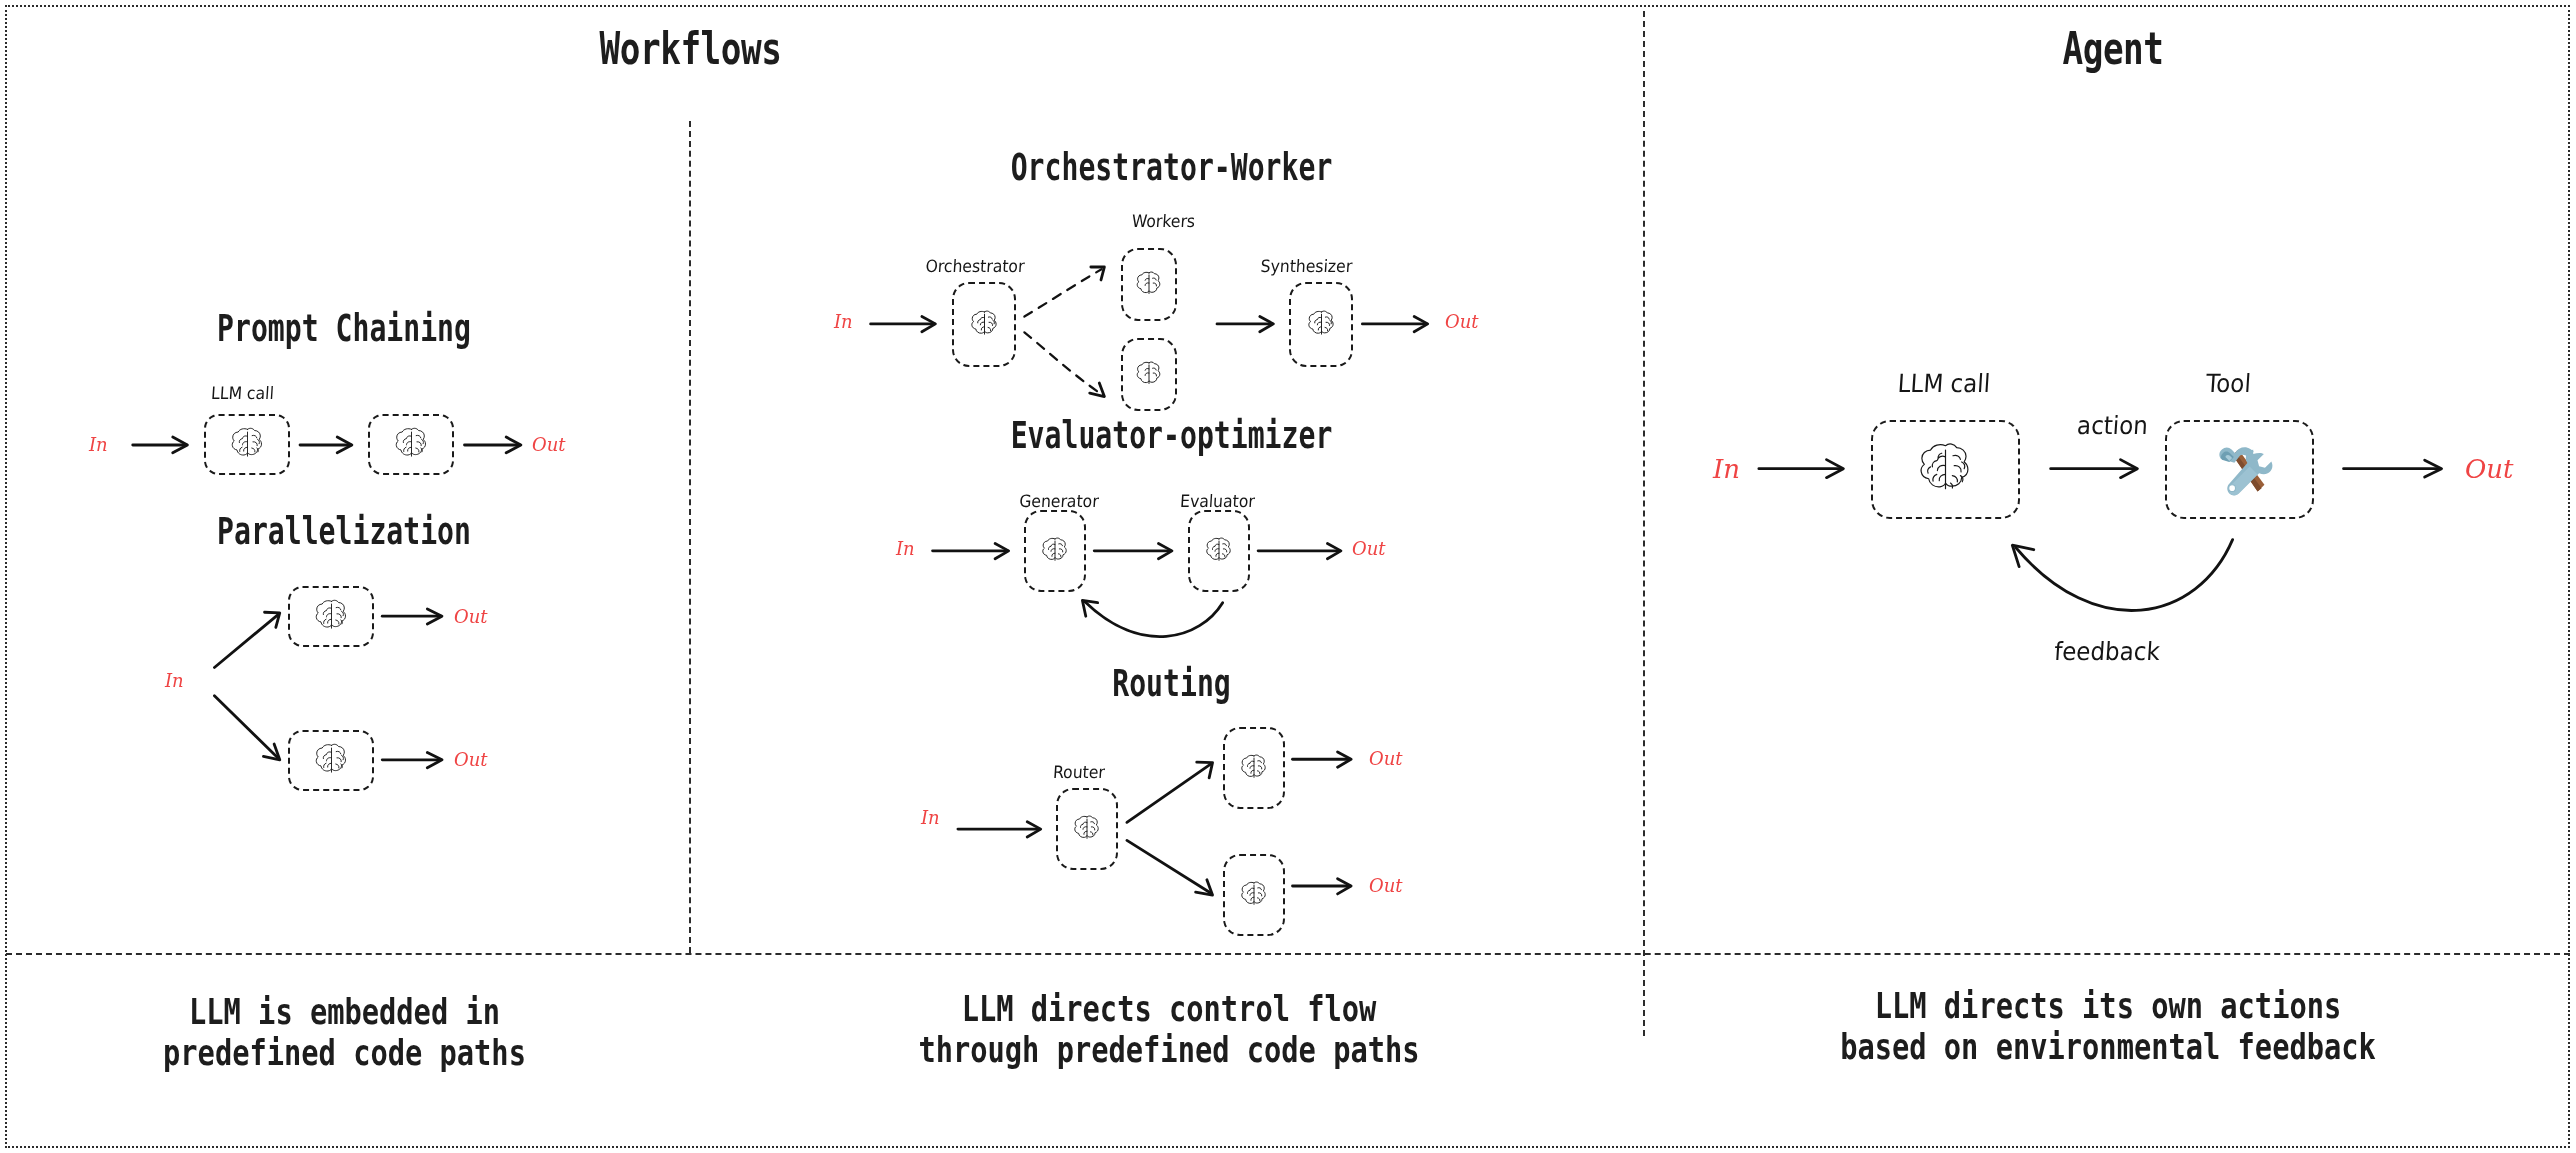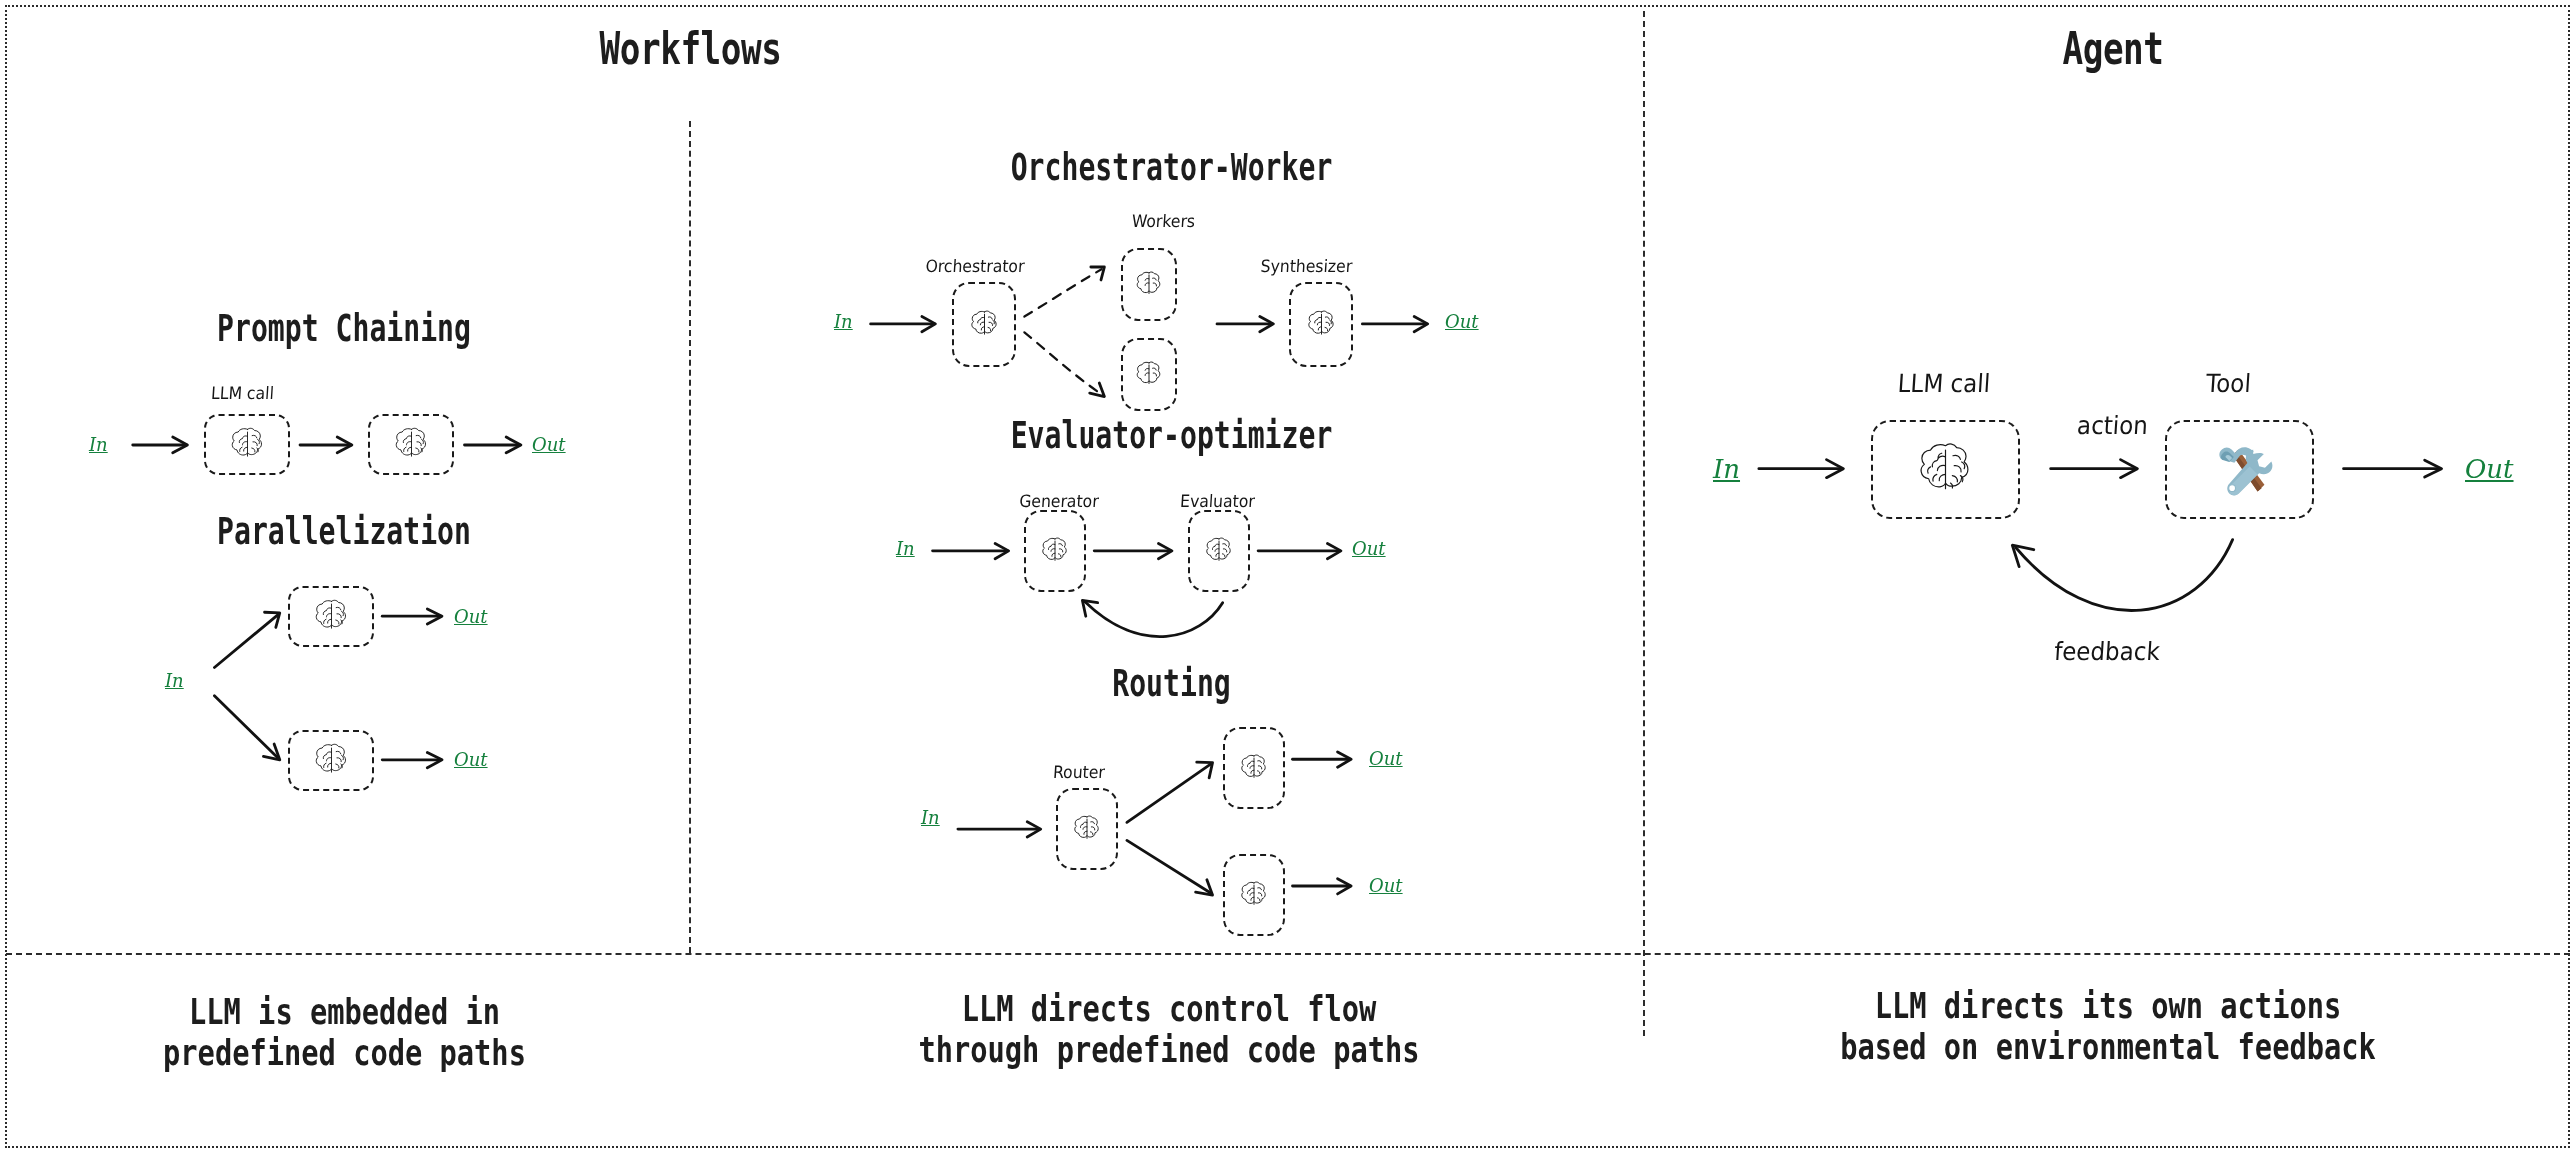--- a/index.html
+++ b/index.html
@@ -57,23 +57,22 @@
     color:#151515;
     white-space:nowrap;
     transform:scaleX(0.92) skewX(-4deg);
   }
   .node-label.big{font-size:25px;}
   .io-label{
     position:absolute;
     font-family:"DejaVu Serif", serif;
     font-style:italic;
     font-size:18px;
-    color:#15803d;
+    color:#ef4444;
     white-space:nowrap;
-    text-decoration:underline;
   }
   .io-label.big{font-size:26px;}
   .caption{
     position:absolute;
     font-family:"DejaVu Sans Mono", monospace;
     font-weight:bold;
     font-size:35px;
     line-height:1.18;
     color:#1d1d1d;
     text-align:center;

